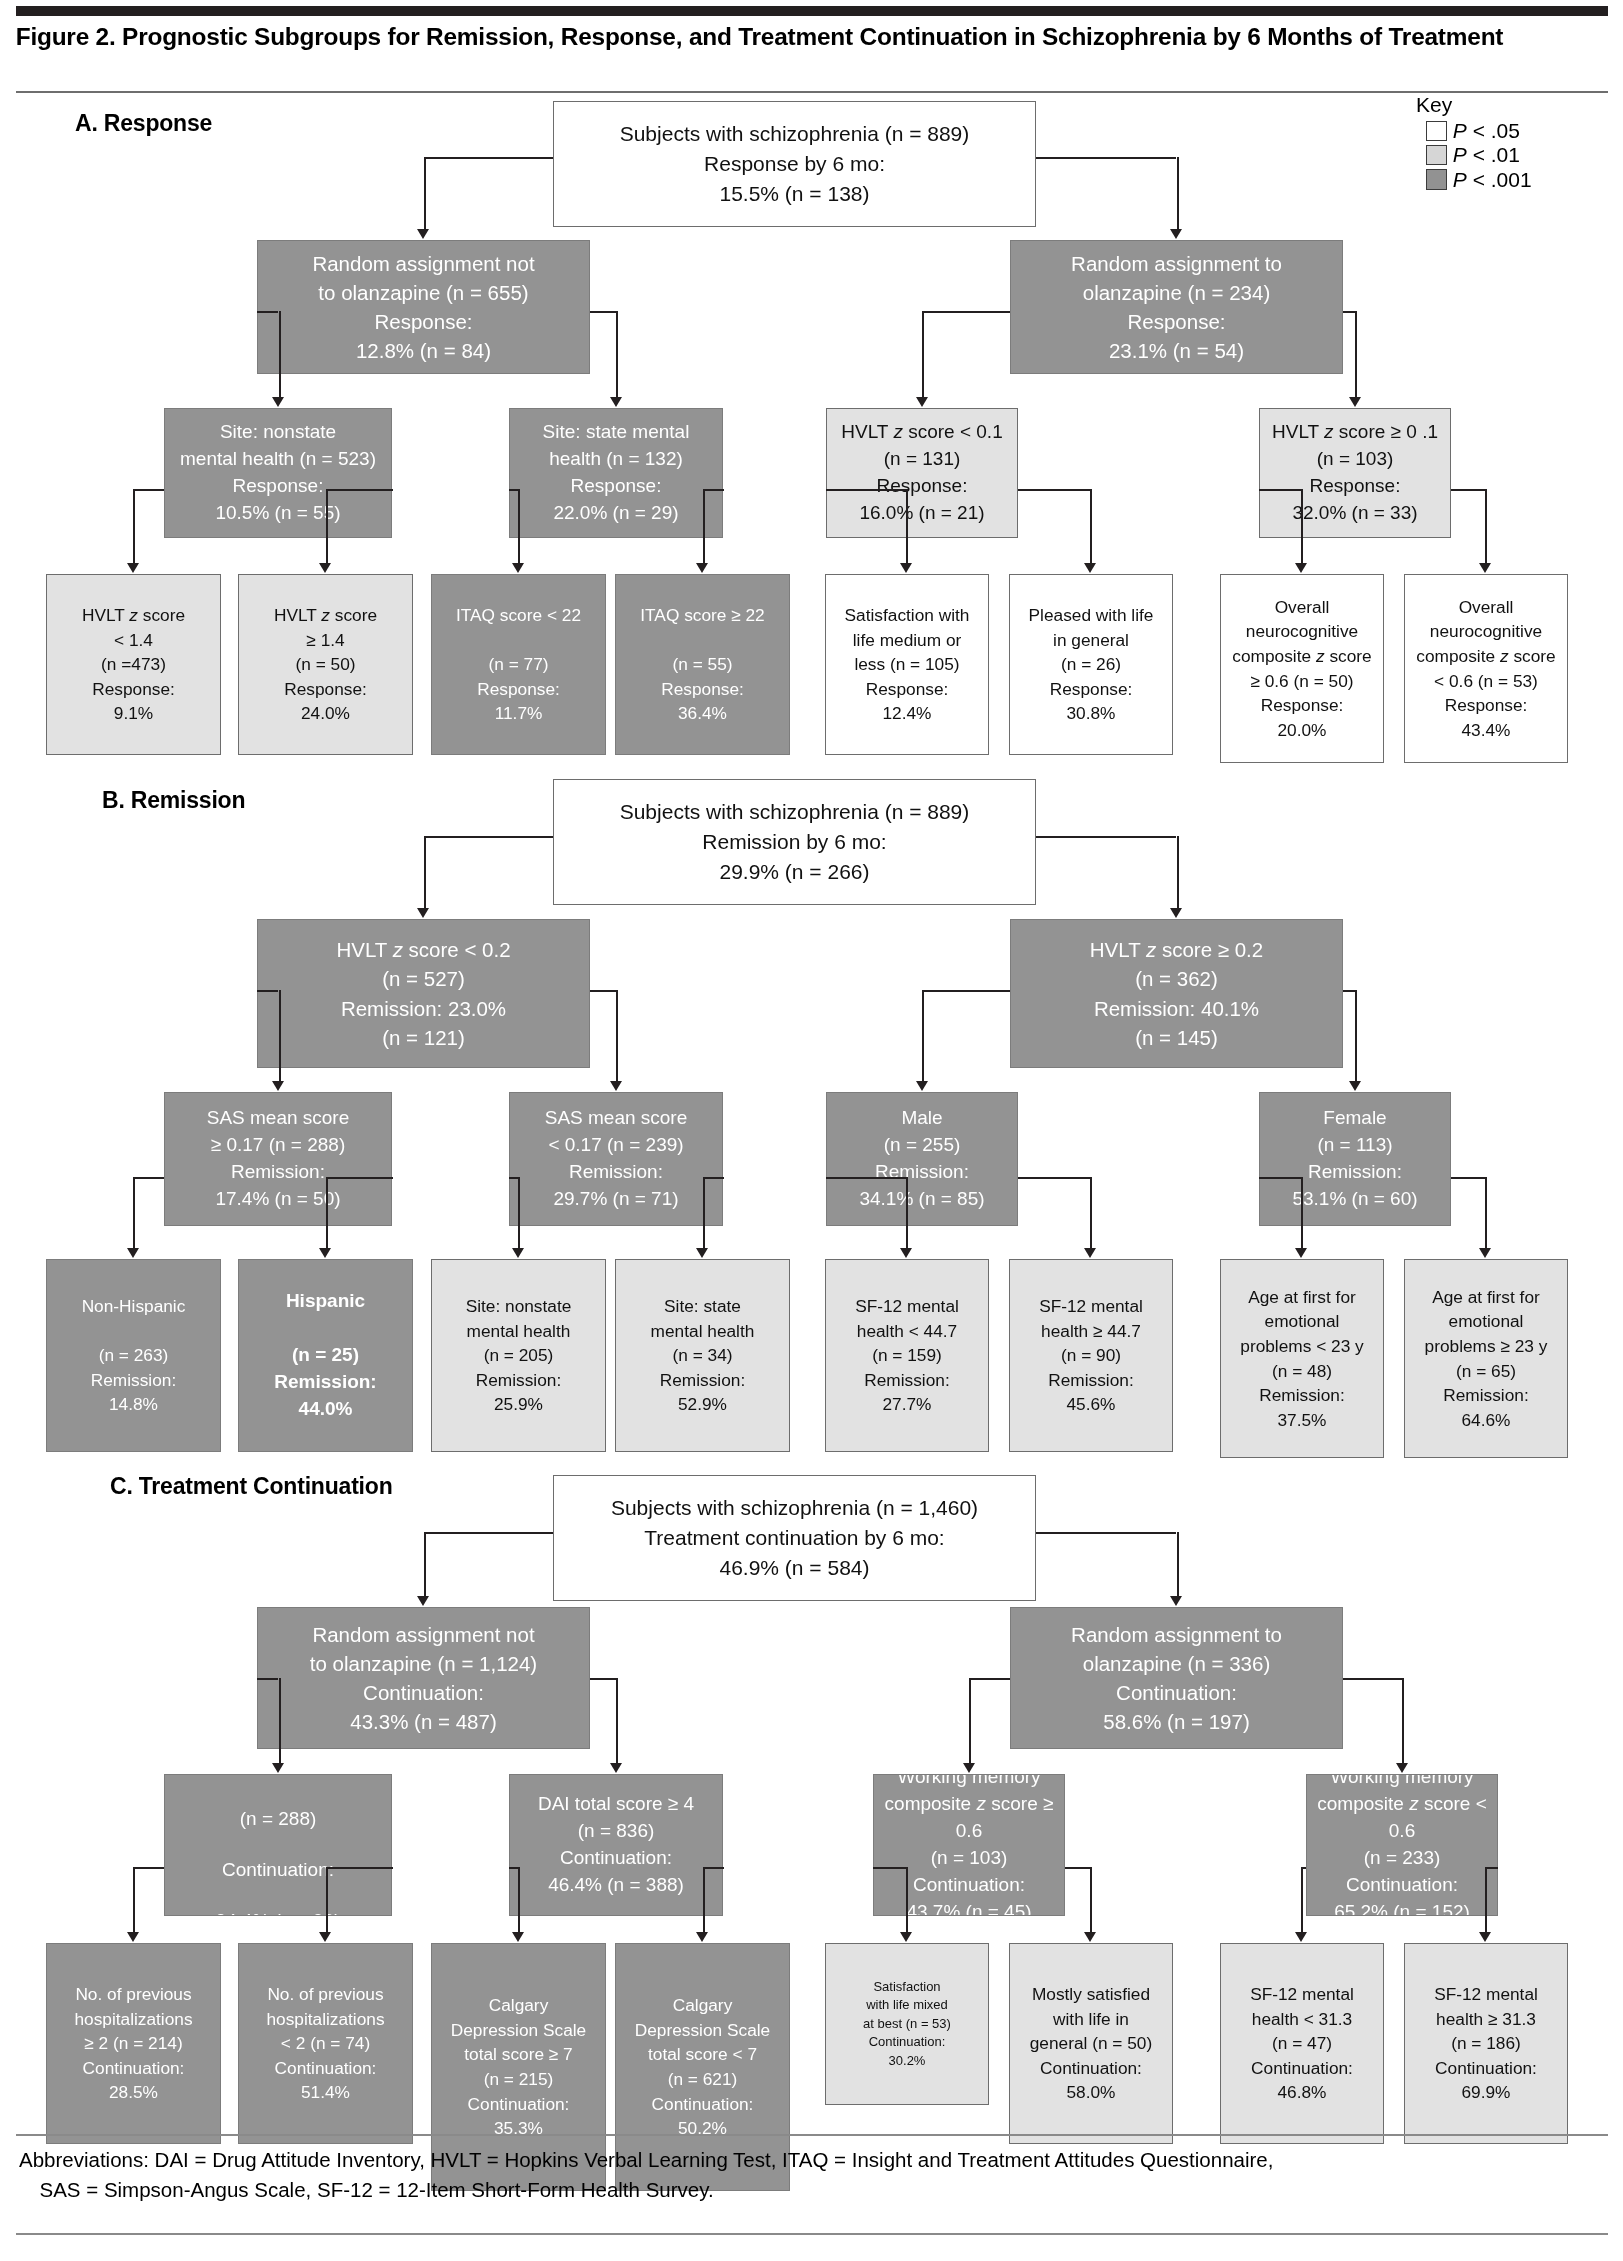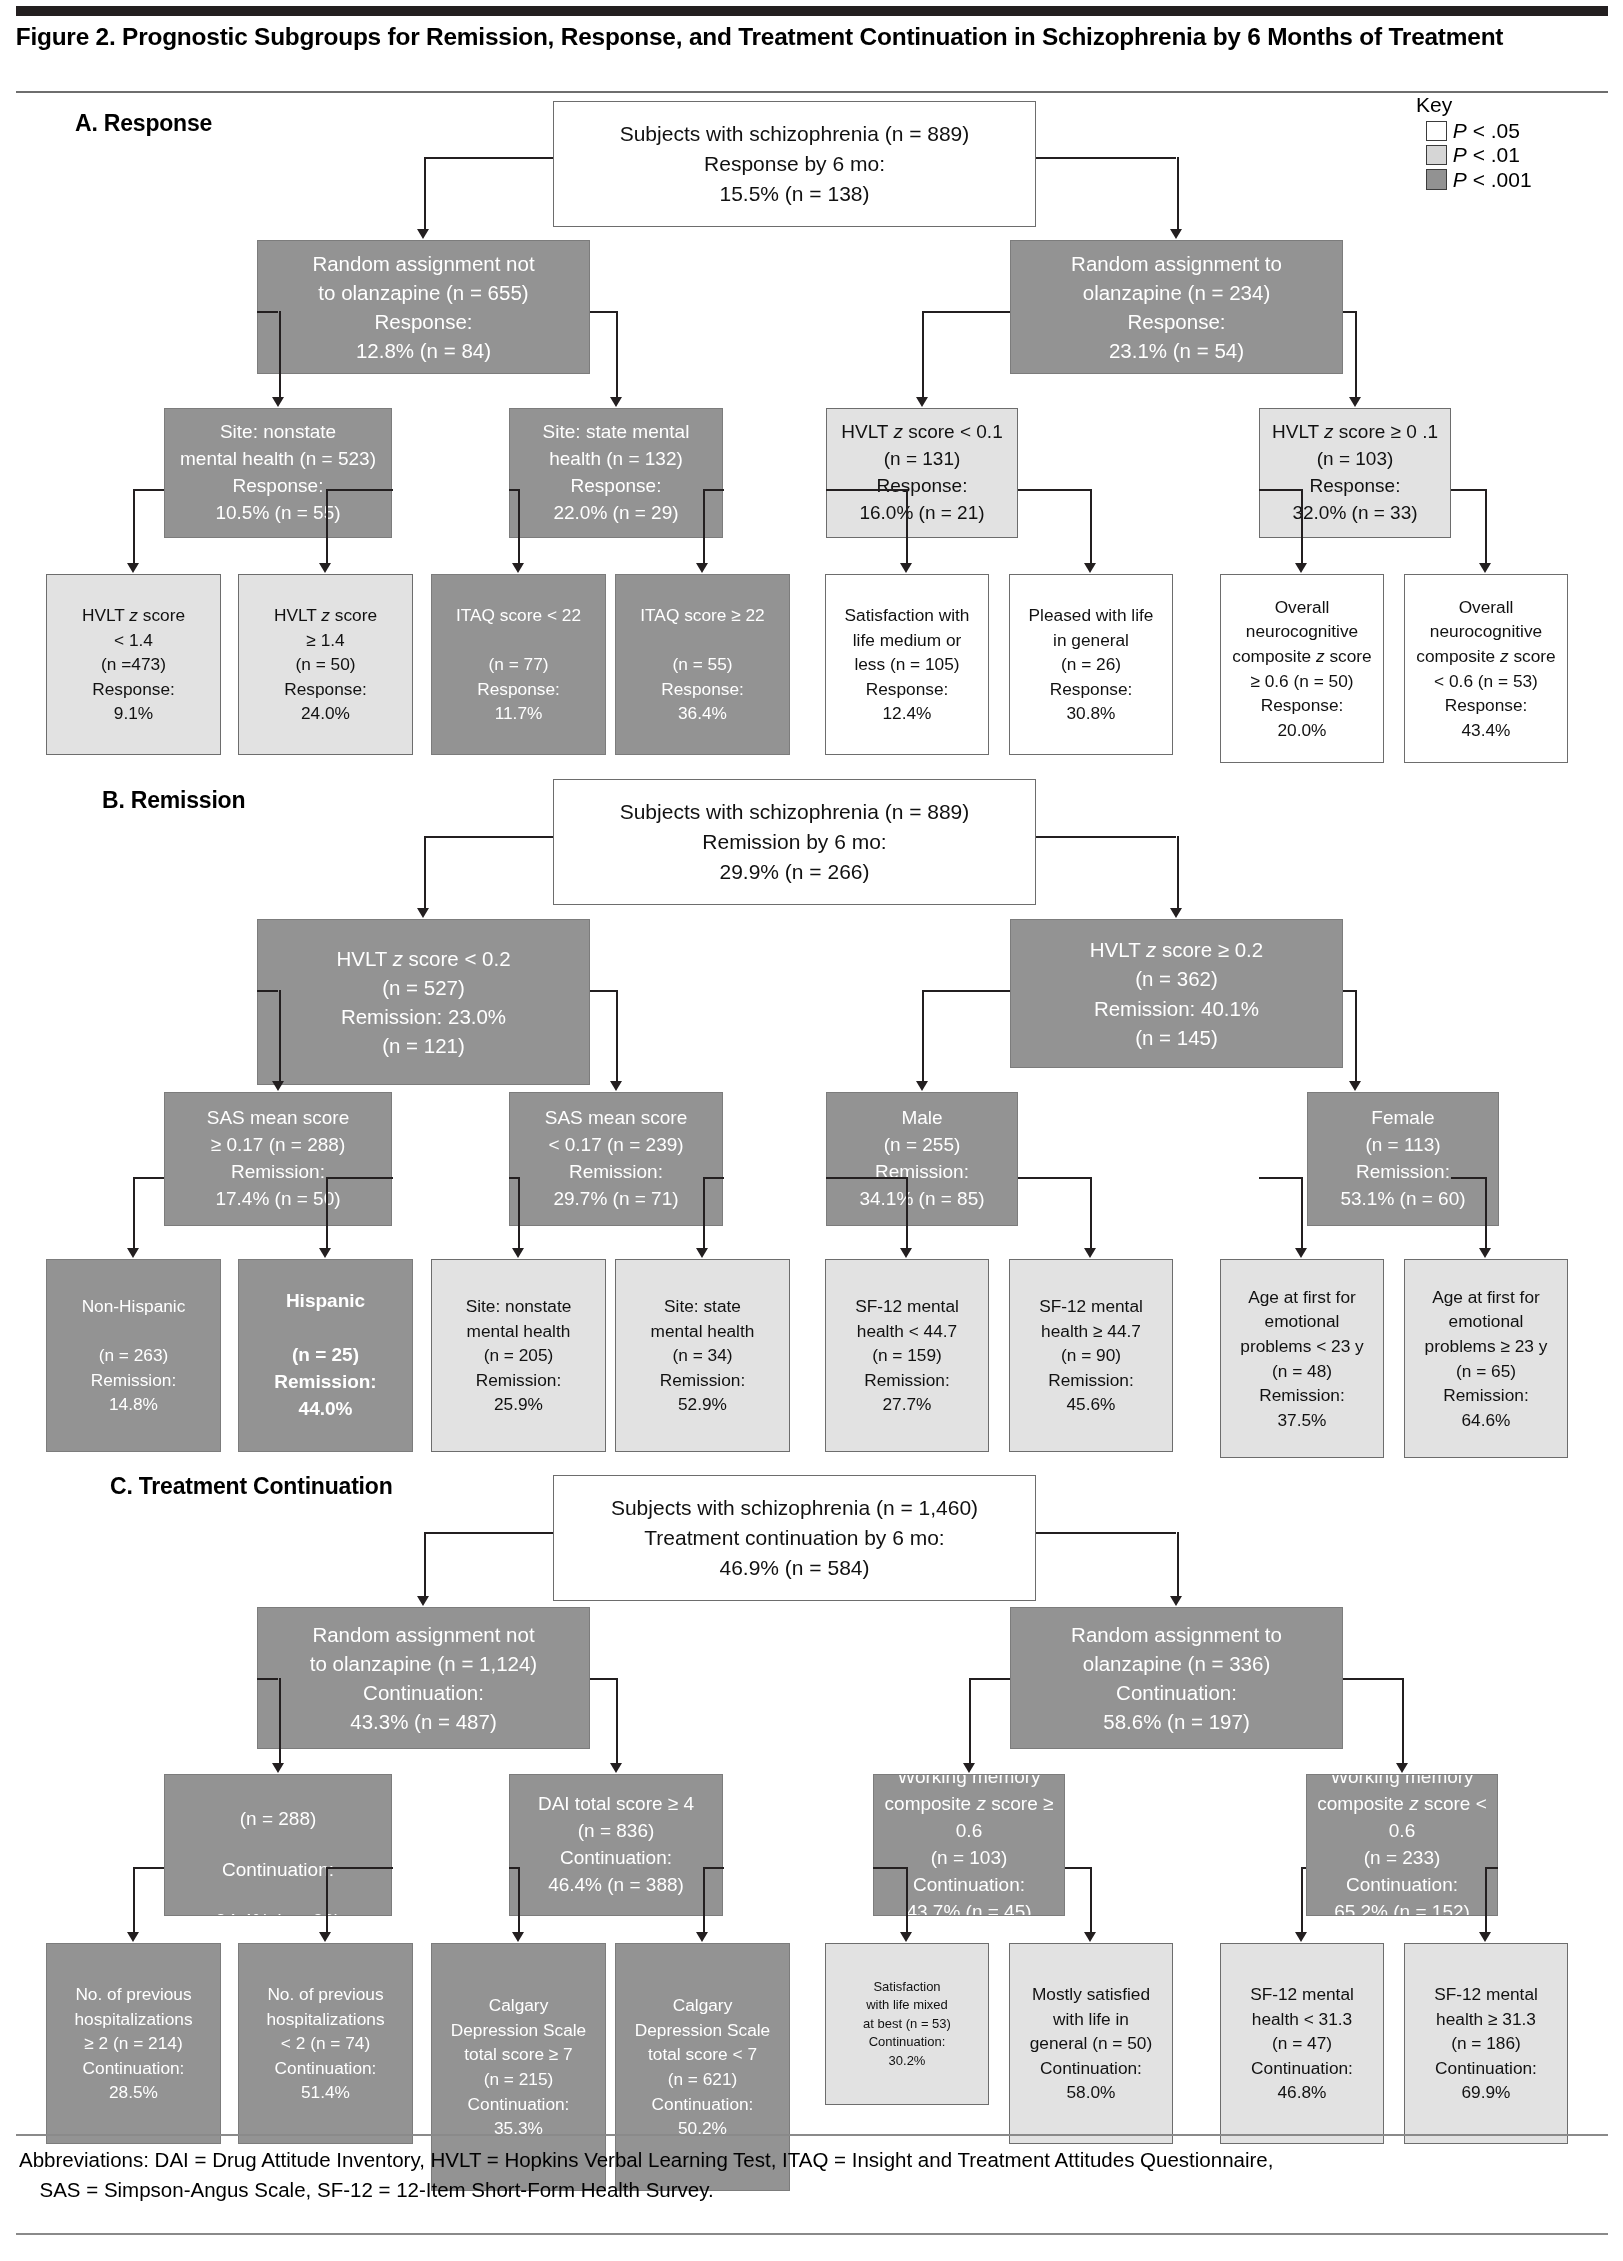--- a/index.html
+++ b/index.html
@@ -214,21 +214,21 @@
         <span class="ln">43.4%</span>
       </div>
       <div class="node lvl-white" style="left: 553px; top: 779px; width: 483px; height: 126px; font-size: 21px;">
         <span class="ln">Subjects with schizophrenia (n = 889)</span>
         <span class="ln">Remission by 6 mo:</span>
         <span class="ln">29.9% (n = 266)</span>
       </div>
       <div class="h" style="left: 424px; top: 836px; width: 129px;"></div>
       <div class="v" style="left: 424px; top: 836px; height: 73px;"></div>
       <div class="arrow" style="left: 417px; top: 908px;"></div>
-      <div class="node lvl-dark" style="left: 257px; top: 919px; width: 333px; height: 166px; font-size: 20.5px;">
+      <div class="node lvl-dark" style="left: 257px; top: 919px; width: 333px; height: 149px; font-size: 20.5px;">
         <span class="ln">HVLT <i>z</i> score &lt; 0.2</span>
         <span class="ln">(n = 527)</span>
         <span class="ln">Remission:  23.0%</span>
         <span class="ln">(n = 121)</span>
       </div>
       <div class="h" style="left: 1036px; top: 836px; width: 140px;"></div>
       <div class="v" style="left: 1177px; top: 836px; height: 73px;"></div>
       <div class="arrow" style="left: 1170px; top: 908px;"></div>
       <div class="node lvl-dark" style="left: 1010px; top: 919px; width: 333px; height: 149px; font-size: 20.5px;">
         <span class="ln">HVLT <i>z</i> score ≥ 0.2</span>
@@ -259,21 +259,21 @@
         <span class="ln">&lt; 0.17 (n = 239)</span>
         <span class="ln">Remission:</span>
         <span class="ln">29.7% (n = 71)</span>
       </div>
       <div class="node lvl-dark" style="left: 826px; top: 1092px; width: 192px; height: 134px; font-size: 19px;">
         <span class="ln">Male</span>
         <span class="ln">(n = 255)</span>
         <span class="ln">Remission:</span>
         <span class="ln">34.1%  (n = 85)</span>
       </div>
-      <div class="node lvl-dark" style="left: 1259px; top: 1092px; width: 192px; height: 134px; font-size: 19px; margin-left: 48px;">
+      <div class="node lvl-dark" style="left: 1259px; top: 1092px; width: 192px; height: 134px; font-size: 19px;">
         <span class="ln">Female</span>
         <span class="ln">(n = 113)</span>
         <span class="ln">Remission:</span>
         <span class="ln">53.1%  (n = 60)</span>
       </div>
       <div class="h" style="left: 133px; top: 1177px; width: 31px;"></div>
       <div class="v" style="left: 133px; top: 1177px; height: 72px;"></div>
       <div class="arrow" style="left: 127px; top: 1248px;"></div>
       <div class="h" style="left: 326px; top: 1177px; width: 67px;"></div>
       <div class="v" style="left: 326px; top: 1177px; height: 72px;"></div>

